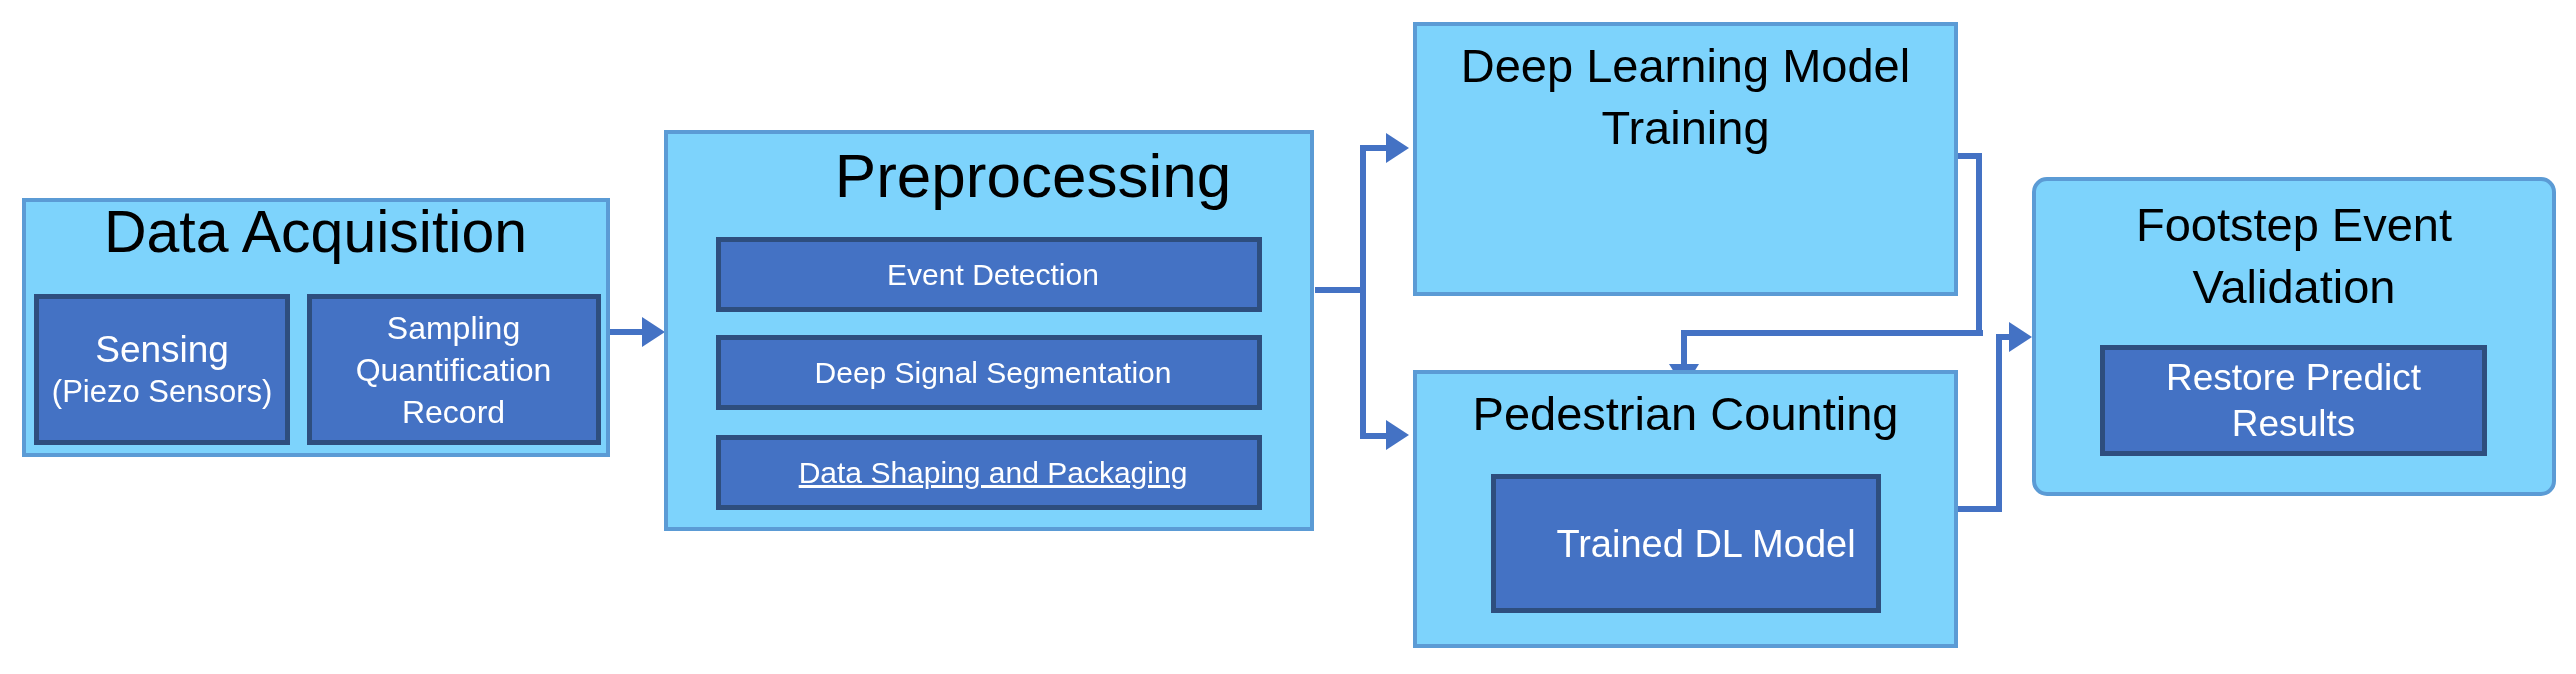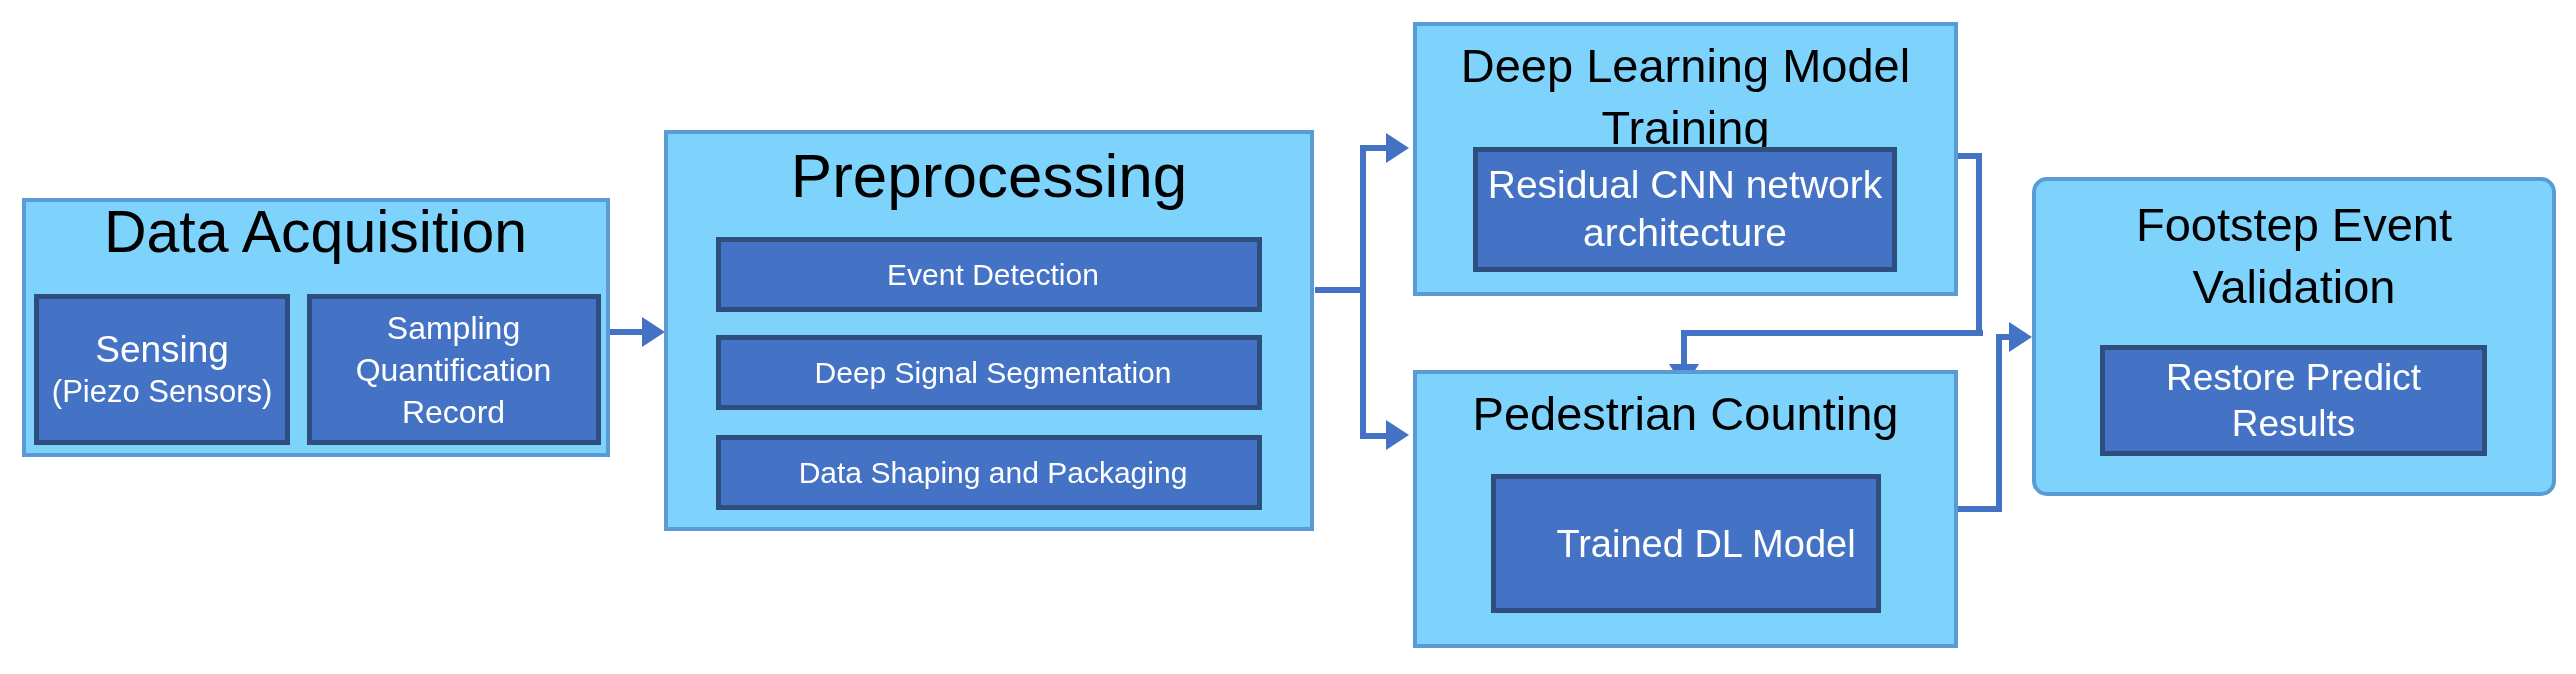--- a/index.html
+++ b/index.html
@@ -68,25 +68,25 @@
   #box-dataacq { left: 21.5px; top: 198px; width: 588px; height: 259px; }
   #box-dataacq .box-title { top: 0; font-size: 59px; line-height: 60px; }
   #chip-sensing  { left: 8.6px;  top: 92px; width: 256px; height: 151px; }
   #chip-sensing .l1 { font-size: 37px; line-height: 44px; }
   #chip-sensing .l2 { font-size: 31px; line-height: 39px; }
   #chip-sampling { left: 281px; top: 92px; width: 294px; height: 151px; }
   #chip-sampling .l1, #chip-sampling .l2, #chip-sampling .l3 { font-size: 32px; line-height: 42px; }
 
   
   #box-preproc { left: 664px; top: 130px; width: 650px; height: 401px; }
-  #box-preproc .box-title { top: 5.7px; font-size: 62px; line-height: 72px; }
+  #box-preproc .box-title { top: 5.7px; font-size: 62px; line-height: 72px; padding-left: 44px; }
   .prerow { left: 48px; width: 546px; height: 75px; padding-left: 8px; }
   #chip-eventdet  { top: 103px; }
   #chip-eventseg  { top: 201px; }
-  #chip-datashape { top: 301px; }
+  #chip-datashape { top: 301px; text-decoration: underline; }
   .prerow .l1 { font-size: 30px; line-height: 36px; }
 
   
   #box-dl { left: 1413px; top: 21.5px; width: 545px; height: 274px; }
   #box-dl .box-title { top: 9.3px; font-size: 47px; line-height: 62px; }
   #chip-residual { left: 56px; top: 121px; width: 424px; height: 125px; }
   #chip-residual .l1, #chip-residual .l2 { font-size: 39px; line-height: 48px; }
 
   
   #box-pc { left: 1413px; top: 370px; width: 545px; height: 278px; }
@@ -165,24 +165,20 @@
   <div class="seg" id="conB-arm-t"></div>
   <div class="arrow-right" id="conB-head-t"></div>
   <div class="seg" id="conB-arm-b"></div>
   <div class="arrow-right" id="conB-head-b"></div>
 
   <div class="box" id="box-dl">
     <div class="box-title">
       <div class="tline">Deep Learning Model</div>
       <div class="tline">Training</div>
     </div>
-    <div class="chip" id="chip-residual">
-      <div class="l1">Residual CNN network</div>
-      <div class="l2">architecture</div>
-    </div>
   </div>
 
   <div class="seg" id="conC-stub"></div>
   <div class="seg" id="conC-vert"></div>
   <div class="seg" id="conC-horiz"></div>
   <div class="seg" id="conC-leg"></div>
   <div class="arrow-down" id="conC-head"></div>
 
   <div class="box" id="box-pc">
     <div class="box-title">Pedestrian Counting</div>

